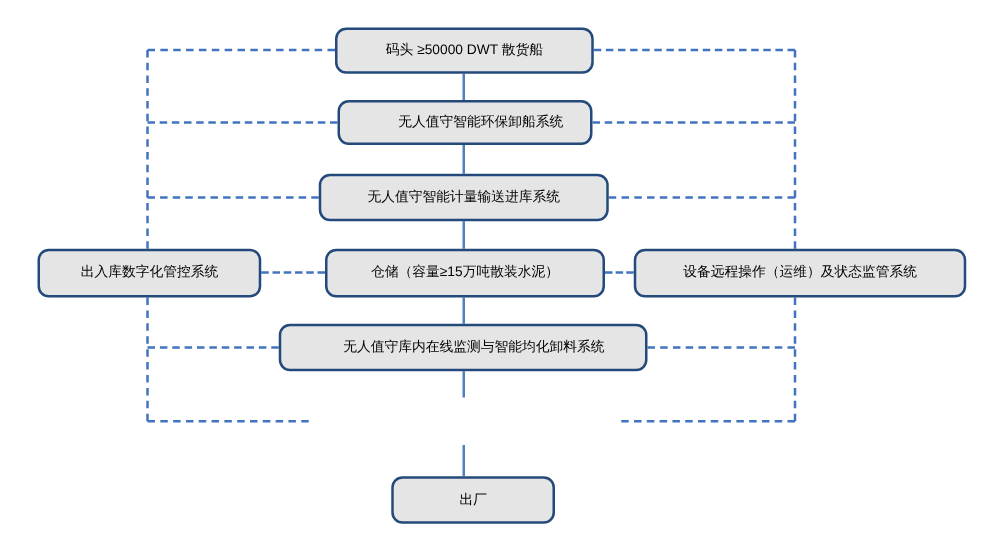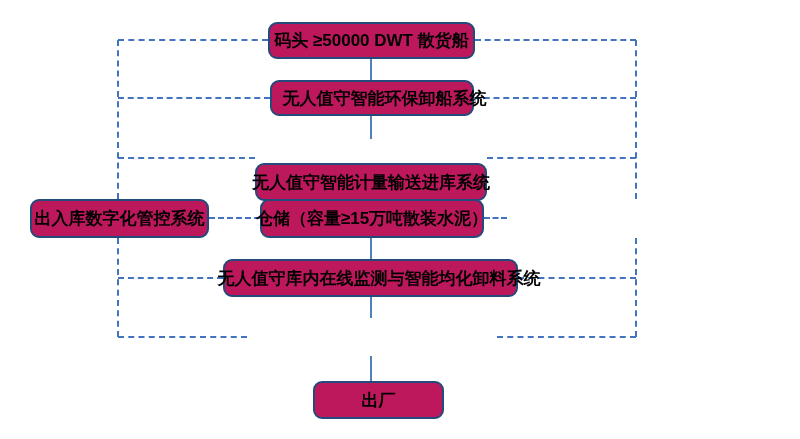--- a/index.html
+++ b/index.html
@@ -17,28 +17,28 @@
   .canvas{
     position:relative;
     width:800px;
     height:439px;
     background:var(--bg);
     overflow:hidden;
   }
   .node{
     position:absolute;
     box-sizing:border-box;
-    background:#be185d;
+    background:#e5e5e5;
     border:2.5px solid var(--box-border);
     border-radius:9px;
     display:flex;
     align-items:center;
     justify-content:center;
-    font-weight:700;
-    font-size:17px;
+    font-weight:400;
+    font-size:11px;
     color:var(--text);
     white-space:nowrap;
     text-align:center;
     line-height:1;
   }
   .conn-v{
     position:absolute;
     width:0;
     border-left:2px solid var(--connector);
   }
@@ -80,25 +80,26 @@
   <div class="dash-h" style="left:474px;top:97px;width:162px;"></div>
   <div class="dash-h" style="left:487px;top:157px;width:149px;"></div>
   <div class="dash-h" style="left:518px;top:277px;width:118px;"></div>
   <div class="dash-h" style="left:497px;top:336px;width:139px;"></div>
   <div class="dash-h" style="left:484px;top:217px;width:23px;"></div>
 
   <div class="node" style="left:268px;top:22px;width:207px;height:37px;">码头 ≥50000 DWT 散货船</div>
 
   <div class="node" style="left:270px;top:80px;width:204px;height:36px;padding-left:25px;">无人值守智能环保卸船系统</div>
 
-  <div class="node" style="left:255px;top:139px;width:232px;height:38px;margin-top:24px;">无人值守智能计量输送进库系统</div>
+  <div class="node" style="left:255px;top:139px;width:232px;height:38px;">无人值守智能计量输送进库系统</div>
 
   <div class="node" style="left:260px;top:199px;width:224px;height:39px;">仓储（容量≥15万吨散装水泥）</div>
 
   <div class="node" style="left:223px;top:259px;width:295px;height:38px;padding-left:17px;">无人值守库内在线监测与智能均化卸料系统</div>
 
 
   <div class="node" style="left:313px;top:381px;width:131px;height:38px;text-align:right;">出厂</div>
 
   <div class="node" style="left:30px;top:199px;width:179px;height:39px;">出入库数字化管控系统</div>
 
+  <div class="node" style="left:507px;top:199px;width:266px;height:39px;">设备远程操作（运维）及状态监管系统</div>
 
 </div>
 
 </body></html>

